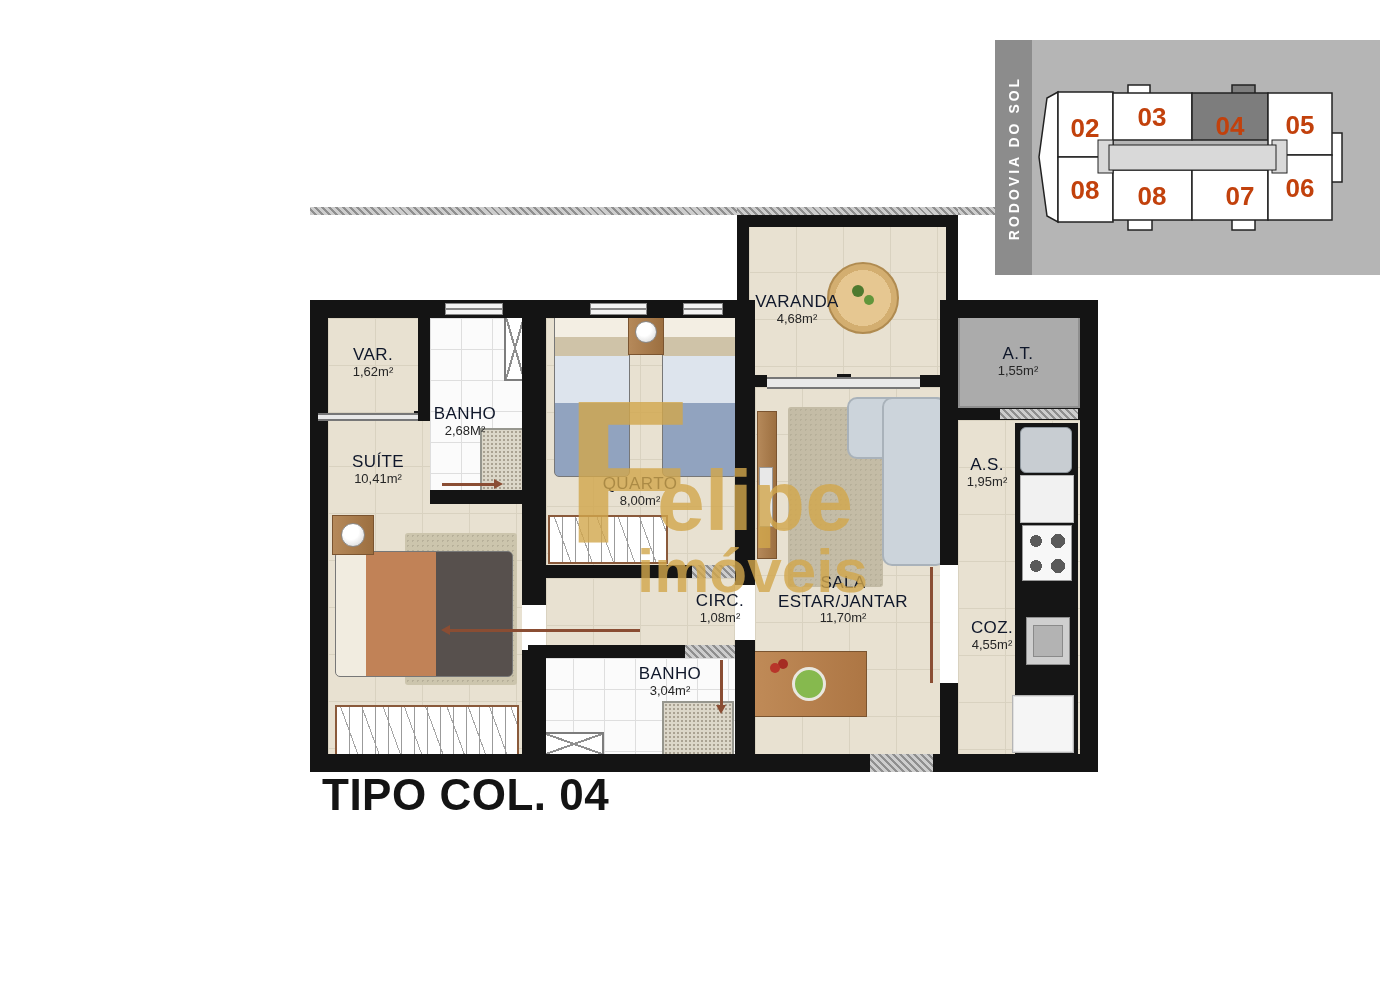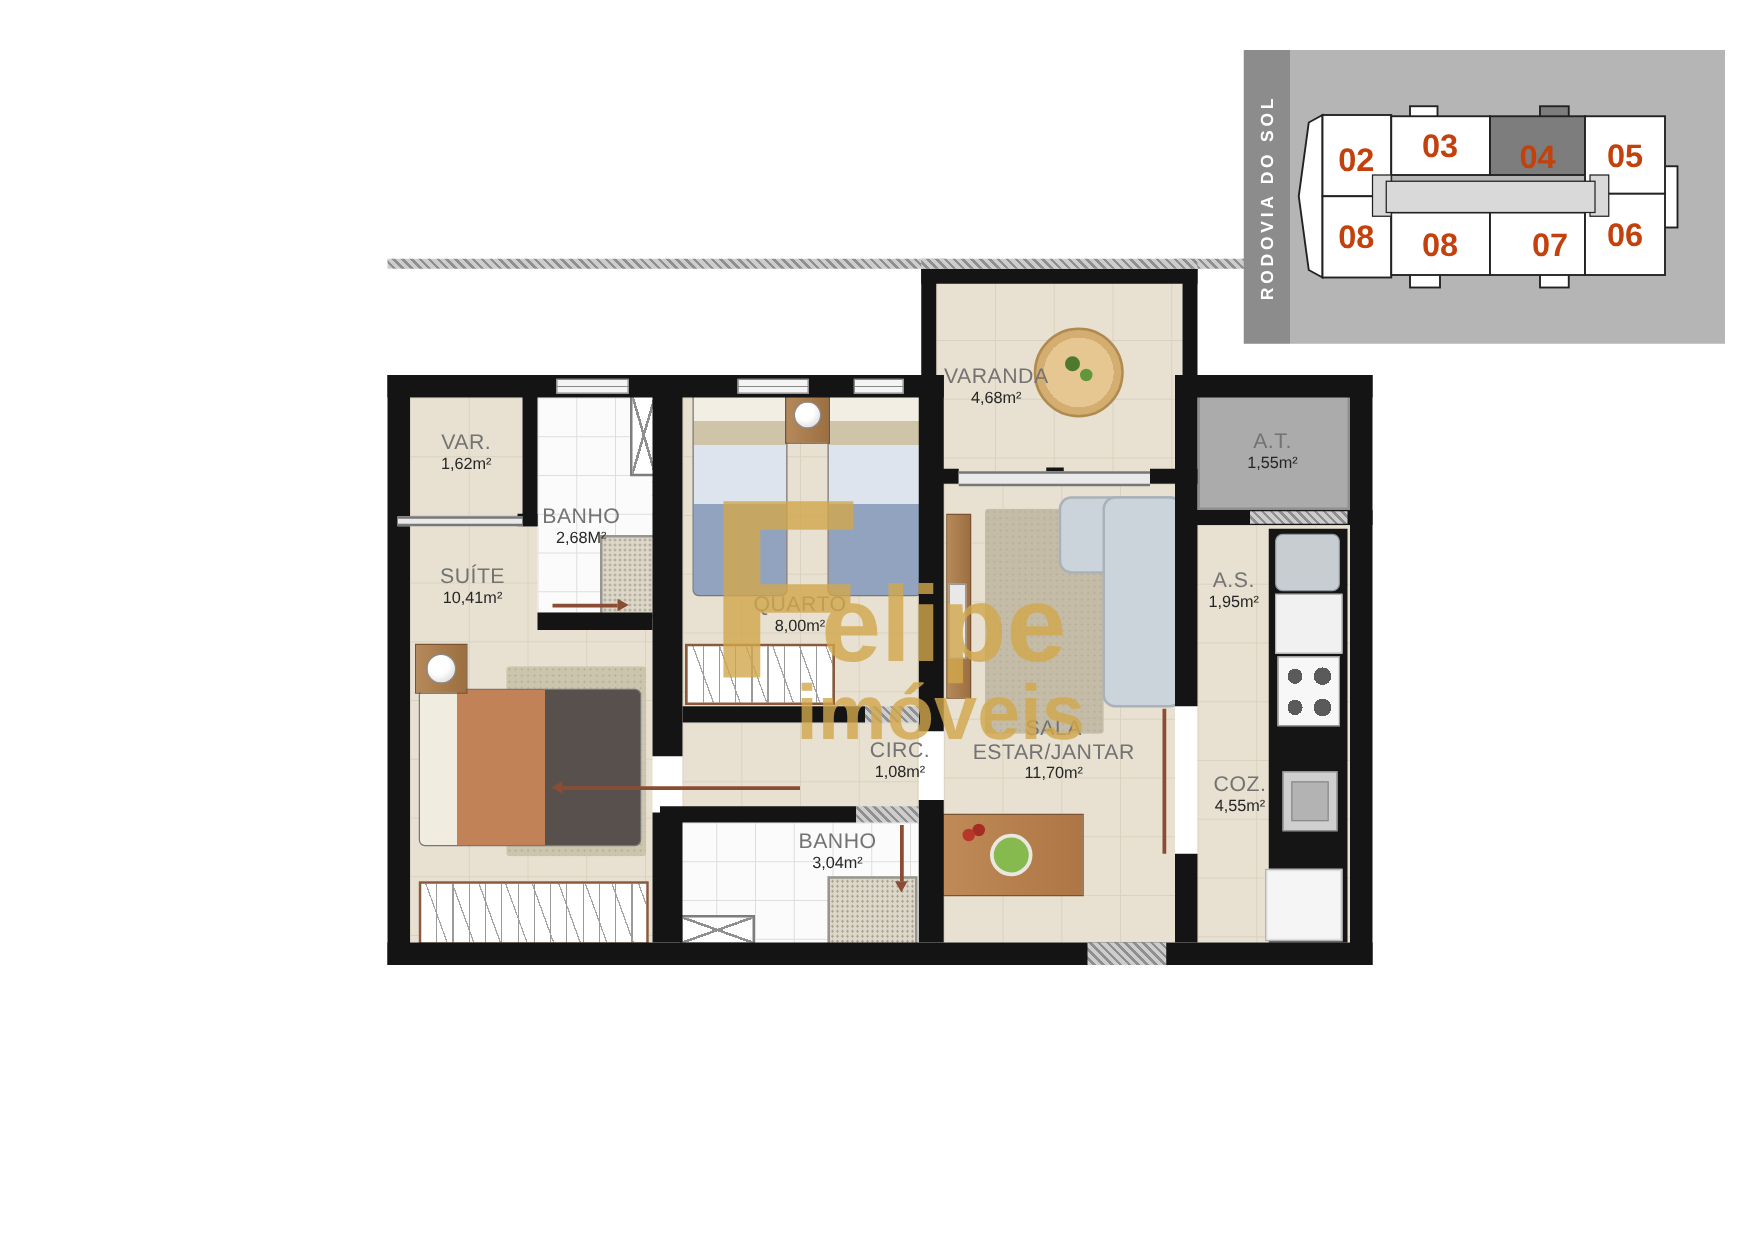--- a/index.html
+++ b/index.html
@@ -45,21 +45,21 @@
   .toilettank{position:absolute;background:#e6e6e6;border:1px solid #8f8f8f;}
   .showerhead{position:absolute;border-radius:50%;background:radial-gradient(circle,#d9d9d9 0 30%,#a8a8a8 100%);border:1px solid #7c7c7c;}
   .vchair{position:absolute;width:26px;height:42px;border-radius:6px;border:2px solid #3c2414;
           background:repeating-linear-gradient(0deg,#6b4027 0 4px,#8a5534 4px 8px);}
   .dchair{position:absolute;width:38px;height:26px;border-radius:8px;border:2px solid #5f3018;
           background:repeating-linear-gradient(90deg,#8a4a2c 0 4px,#a05c38 4px 8px);}
   .sofa{background:#ccd4db;border:2px solid #a9b2ba;border-radius:10px;}
   .pillow{position:absolute;background:#eef1f4;border:1px solid #c3cad1;border-radius:4px;width:20px;height:20px;}
   
   .rlabel{position:absolute;z-index:40;transform:translate(-50%,-50%);text-align:center;line-height:1.1;white-space:nowrap;}
-  .rname{display:block;font-size:17px;letter-spacing:.4px;color:#737373;}
+  .rname{display:block;font-size:17px;letter-spacing:.4px;color:#0f172a;}
   .rarea{display:block;font-size:13px;color:#262626;}
   
   #watermark{position:absolute;left:565px;top:405px;width:330px;height:230px;z-index:50;color:#d2a74c;opacity:.8;pointer-events:none;}
   #wm-f{position:absolute;left:0;top:-36px;font-size:205px;font-weight:700;line-height:1;}
   #wm-name{position:absolute;left:92px;top:52px;font-size:86px;font-weight:700;line-height:1;}
   #wm-suffix{position:absolute;left:72px;top:135px;font-size:62px;font-weight:700;line-height:1;}
   
   #title{position:absolute;left:322px;top:770px;font-size:44px;font-weight:800;color:#141414;letter-spacing:.5px;z-index:60;}
   
   #keyplan{position:absolute;left:995px;top:40px;width:385px;height:235px;z-index:60;}
@@ -246,20 +246,21 @@
       <span class="rarea">4,55m²</span>
     </div>
   </div>
 
   <div id="watermark">
     <span id="wm-f">F</span>
     <span id="wm-suffix">imóveis</span>
     <span id="wm-name">elipe</span>
   </div>
 
+  <div id="title">TIPO COL. 04</div>
 
   <div id="keyplan">
     <div id="kp-field"></div>
     <div id="kp-bar">
       <div id="kp-road">RODOVIA DO SOL</div>
     </div>
     <svg width="385" height="235" viewBox="0 0 385 235" style="position:absolute;left:0;top:0;">
 
       <polygon points="63,52 52,58 44,117 52,176 63,182" fill="#ffffff" stroke="#222" stroke-width="1.5"></polygon>
 

